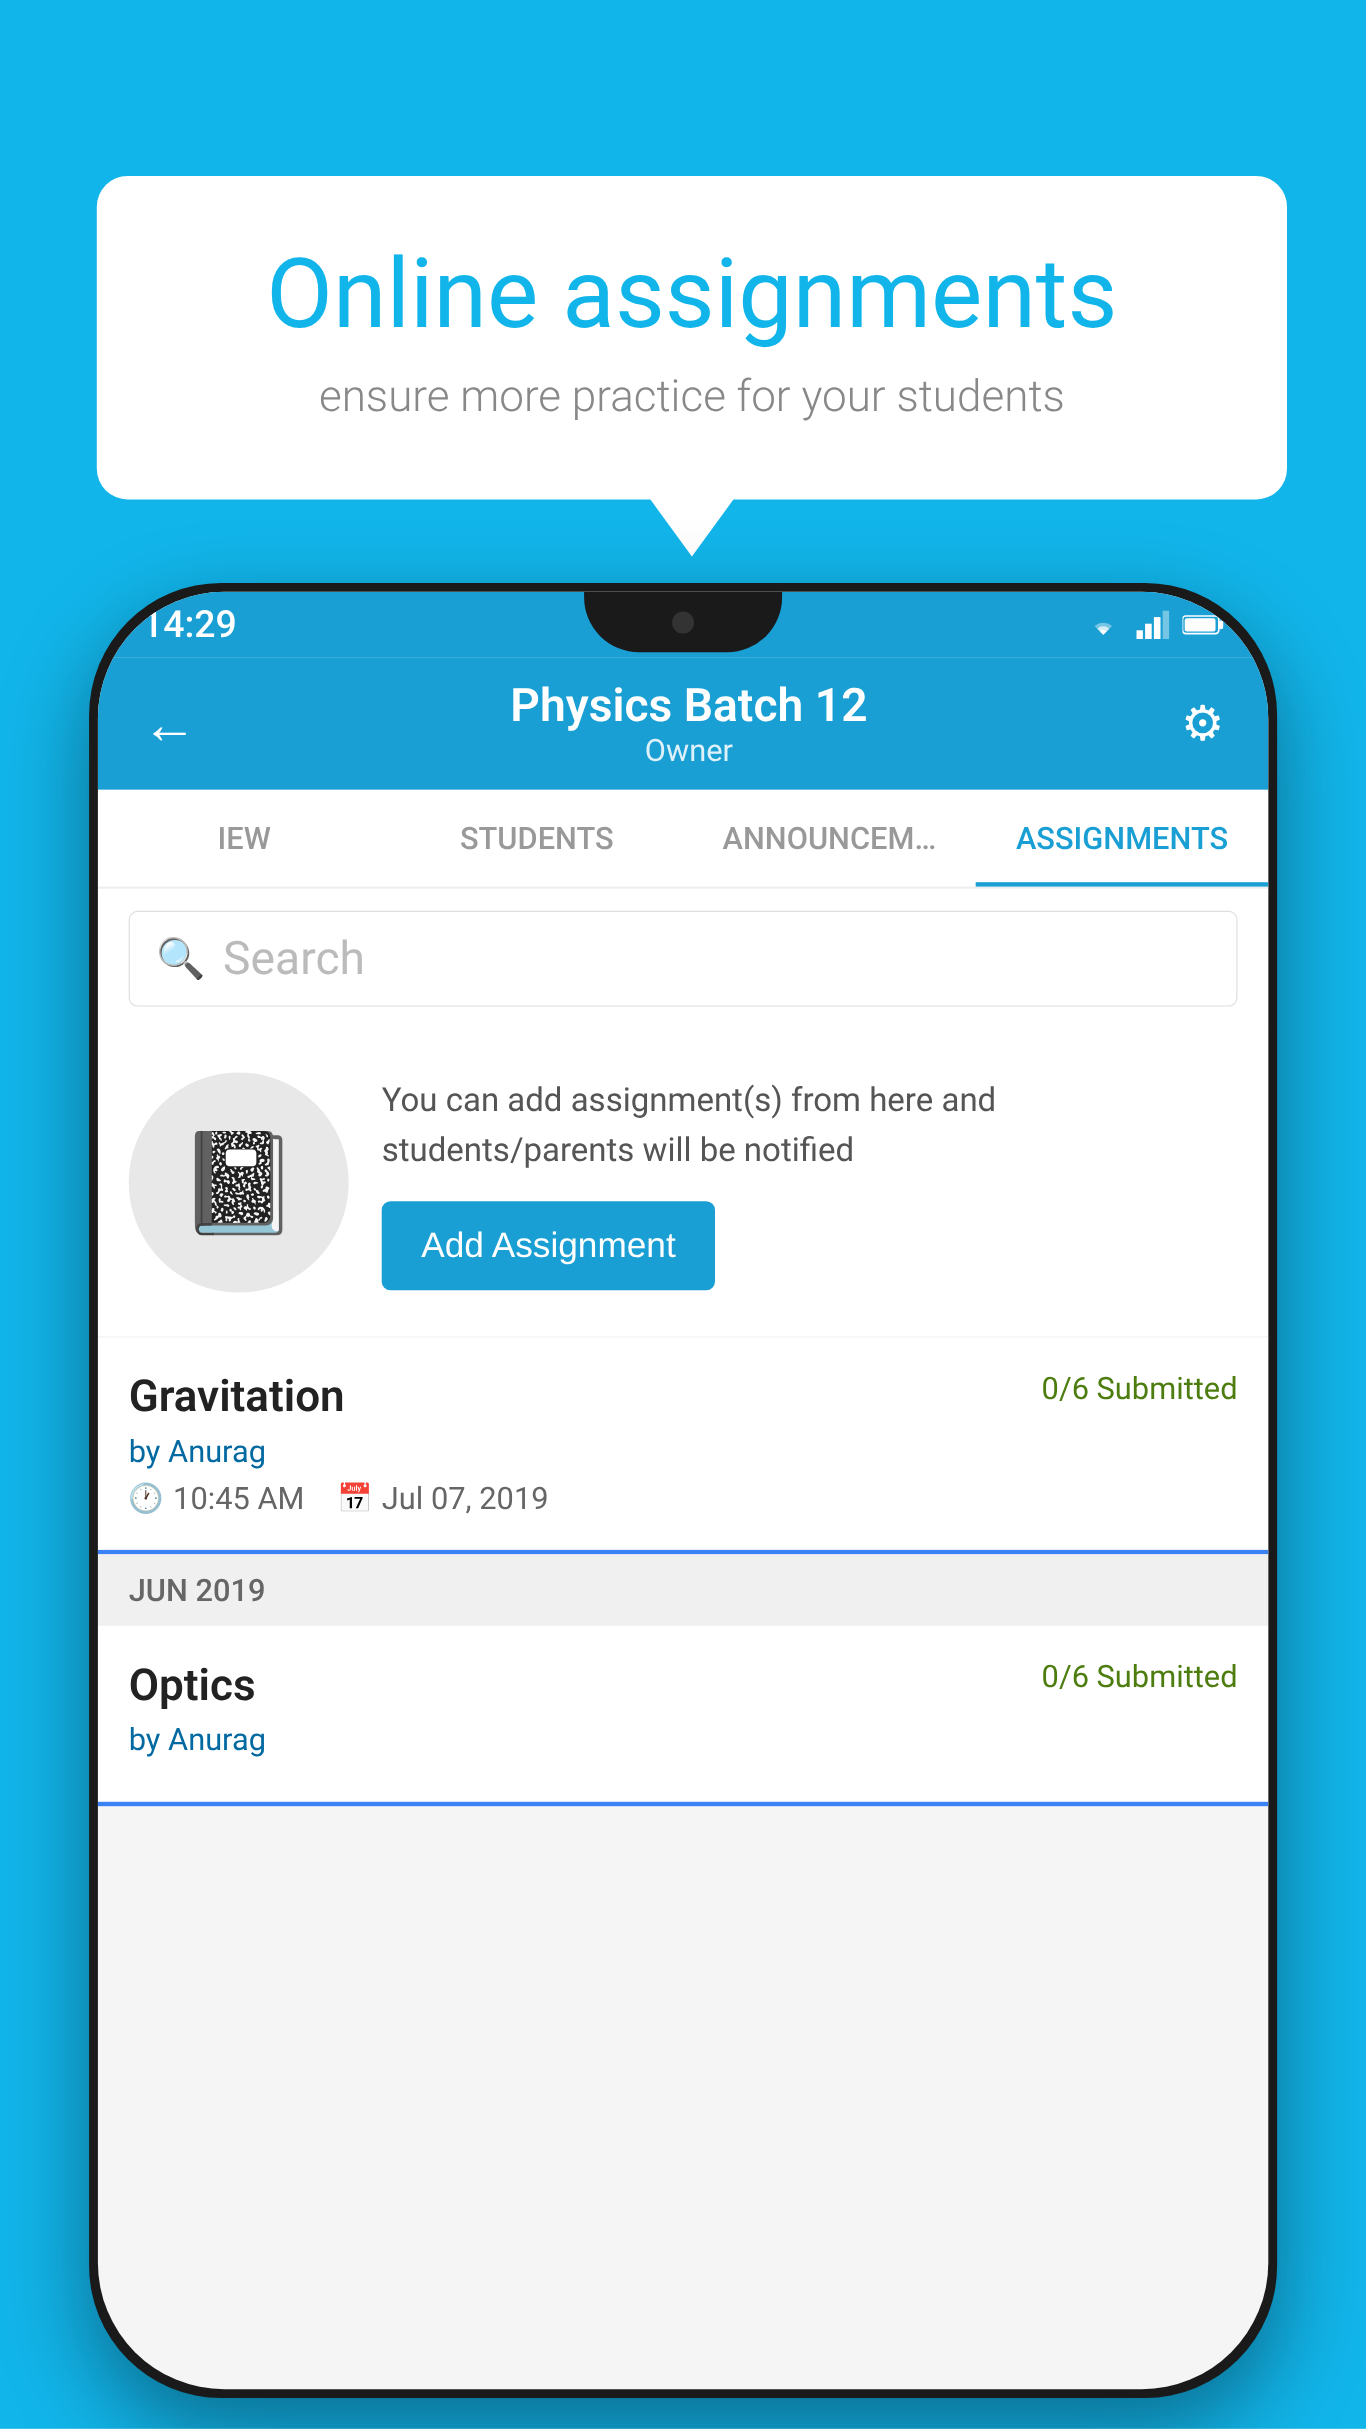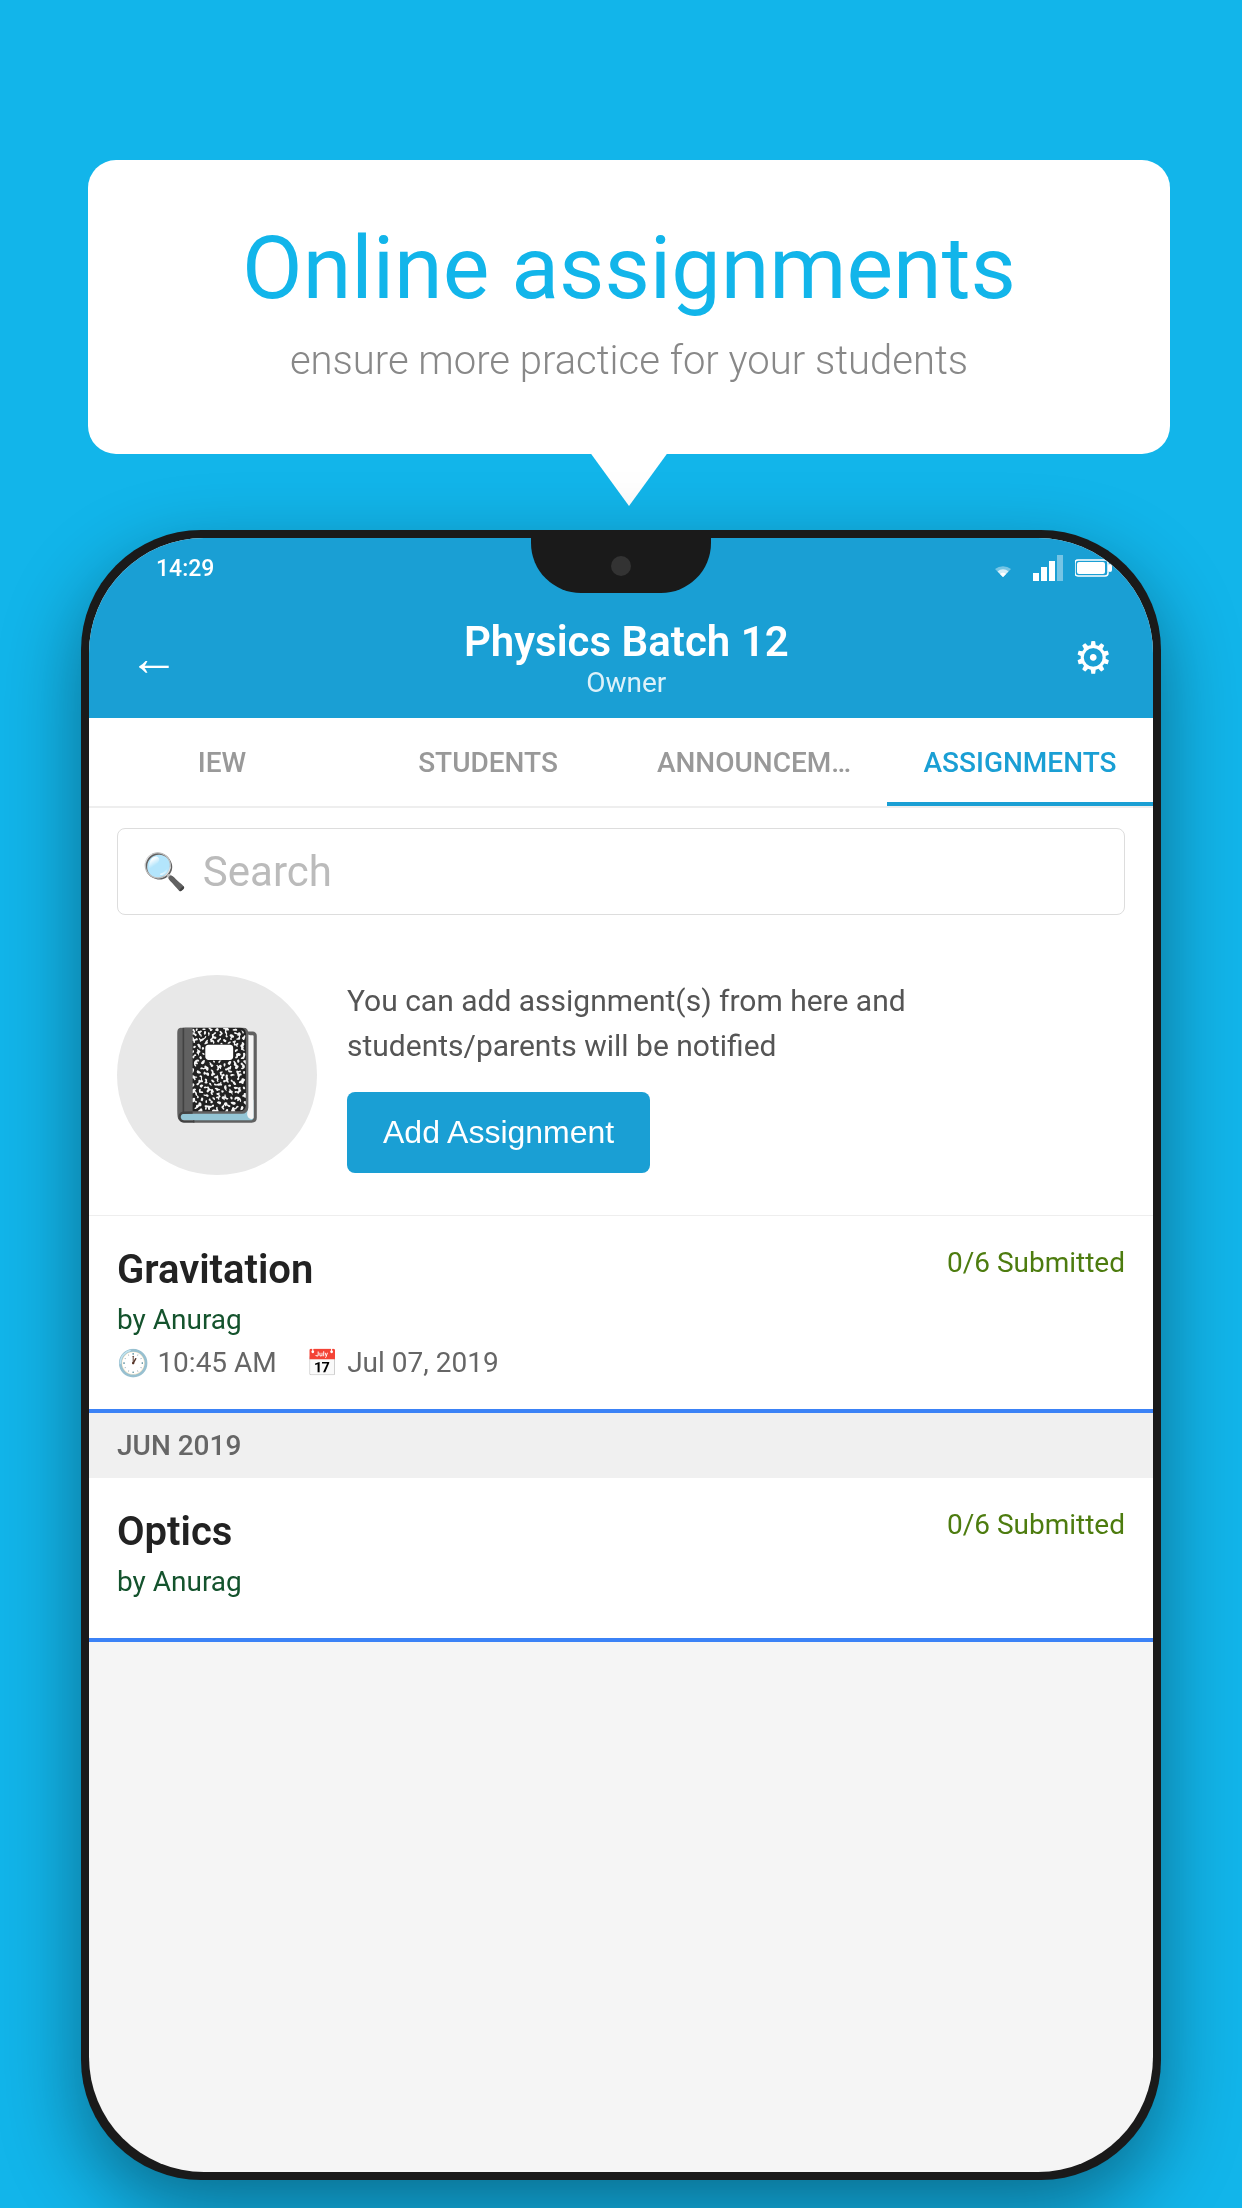--- a/index.html
+++ b/index.html
@@ -87,23 +87,22 @@
       height: 60px;
       display: flex;
       align-items: center;
       justify-content: space-between;
       padding: 0 40px;
       position: relative;
     }
 
     .status-time {
       color: white;
-      font-size: 23px;
+      font-size: 34px;
       font-weight: 500;
-      margin-left: 27px;
     }
 
     .status-icons {
       display: flex;
       align-items: center;
       gap: 12px;
     }
 
     .notch {
       position: absolute;
@@ -302,21 +301,21 @@
       color: #222;
     }
 
     .assignment-submitted {
       font-size: 28px;
       color: #4d7c0f;
     }
 
     .assignment-by {
       font-size: 28px;
-      color: #14532d;
+      color: #0369a1;
       margin-bottom: 10px;
     }
 
     .assignment-meta {
       display: flex;
       align-items: center;
       gap: 30px;
       font-size: 28px;
       color: #666;
     }

